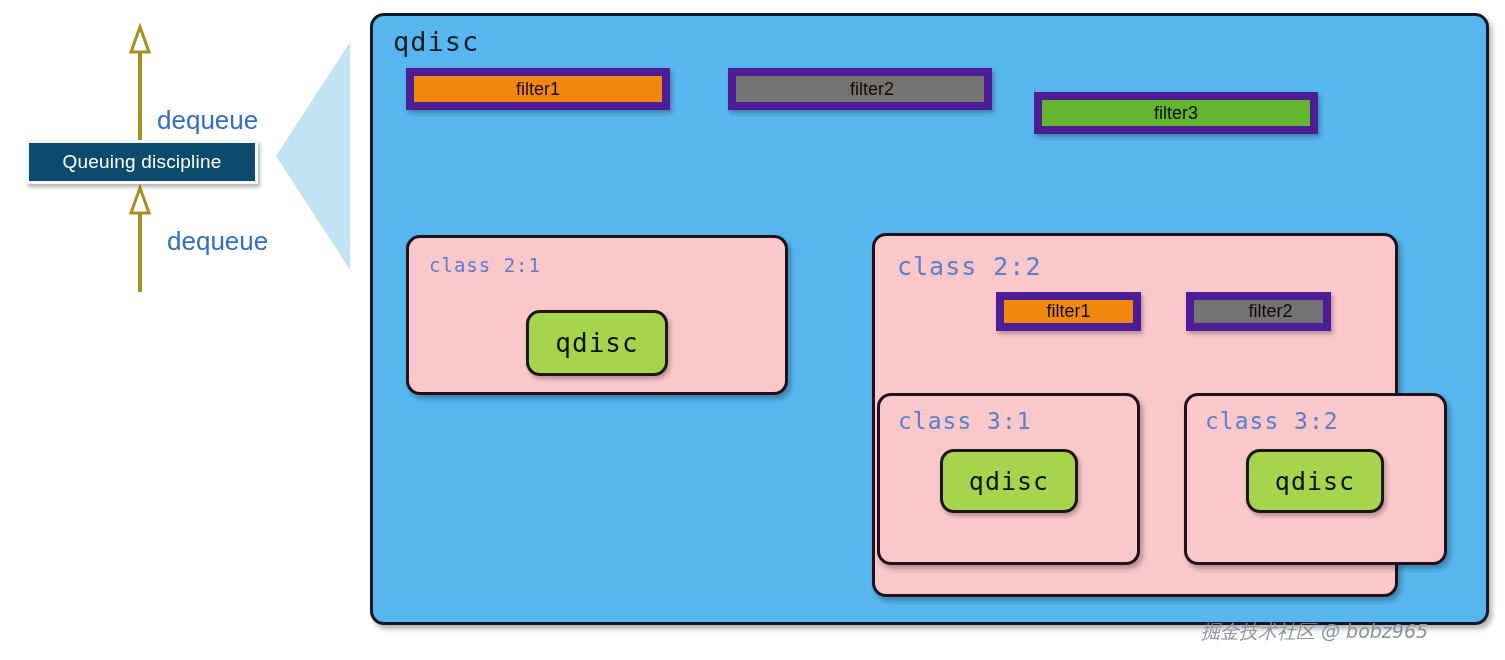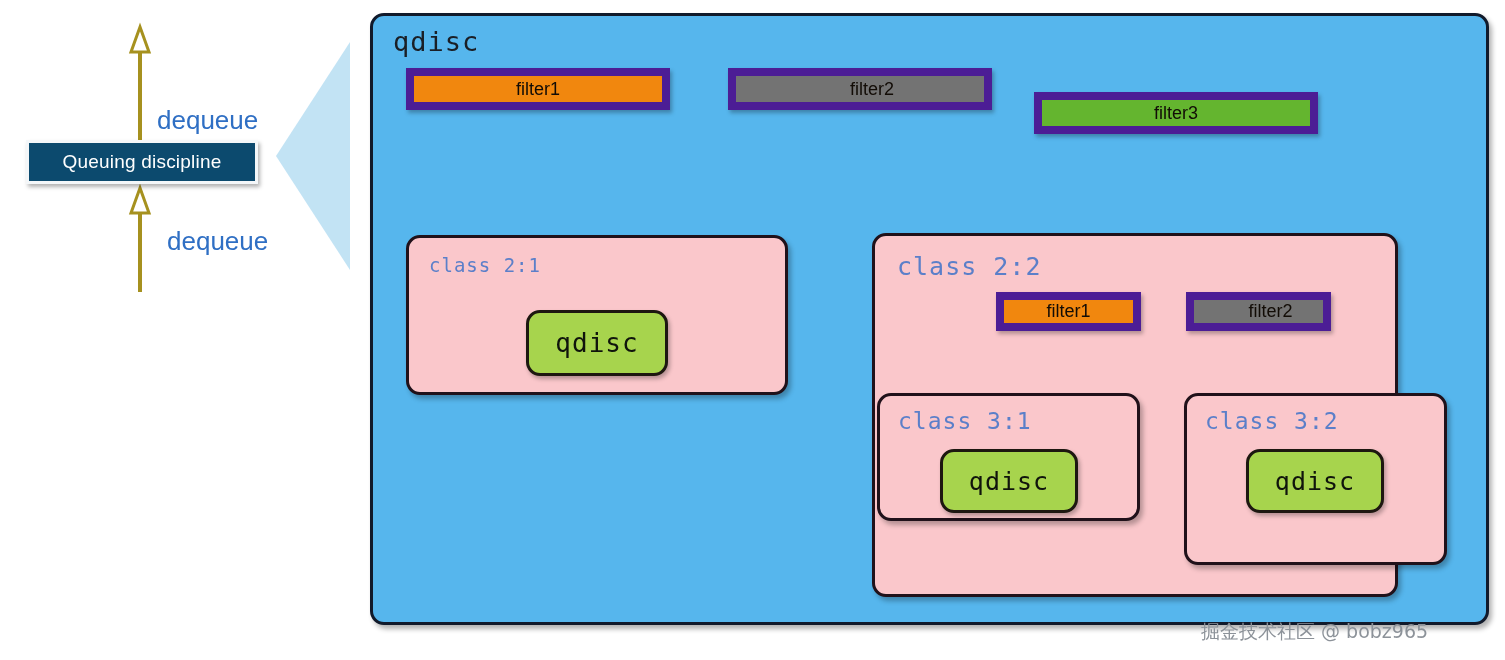--- a/index.html
+++ b/index.html
@@ -125,21 +125,21 @@
     letter-spacing: 1px;
     white-space: nowrap;
   }
 
   #class-2-1 { left: 406px; top: 235px; width: 382px; height: 160px; }
   #class-2-1-title { left: 20px; top: 16px; font-size: 19px; }
 
   #class-2-2 { left: 872px; top: 233px; width: 526px; height: 364px; }
   #class-2-2-title { left: 22px; top: 16px; font-size: 25px; }
 
-  #class-3-1 { left: 877px; top: 393px; width: 263px; height: 128px; }
+  #class-3-1 { left: 877px; top: 393px; width: 263px; height: 172px; }
   #class-3-1-title { left: 18px; top: 12px; font-size: 23px; }
 
   #class-3-2 { left: 1184px; top: 393px; width: 263px; height: 172px; padding-left: 24px; }
   #class-3-2-title { left: 18px; top: 12px; font-size: 23px; }
 
   
   .qdisc-leaf {
     position: absolute;
     background: #a7d44d;
     border: 3px solid #1d1710;
@@ -164,20 +164,21 @@
 
   
   #watermark {
     position: absolute;
     left: 1201px;
     top: 619px;
     color: #8c9299;
     font-size: 19px;
     white-space: nowrap;
     font-family: "DejaVu Sans", sans-serif;
+    font-style: italic;
   }
 </style>
 </head>
 <body>
 
 <div id="stage">
 
   <svg id="svg-layer" viewBox="0 0 1505 660" xmlns="http://www.w3.org/2000/svg">
 
     <polygon points="350,42 350,270 276,156" fill="#bfe2f3" stroke="none" opacity="0.95"></polygon>

